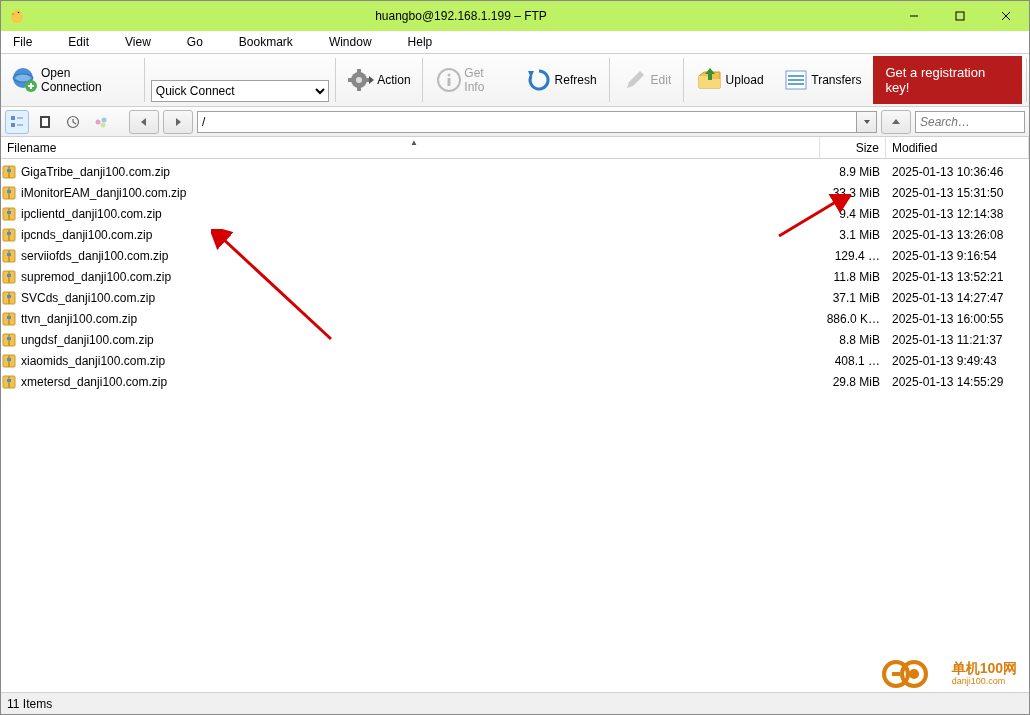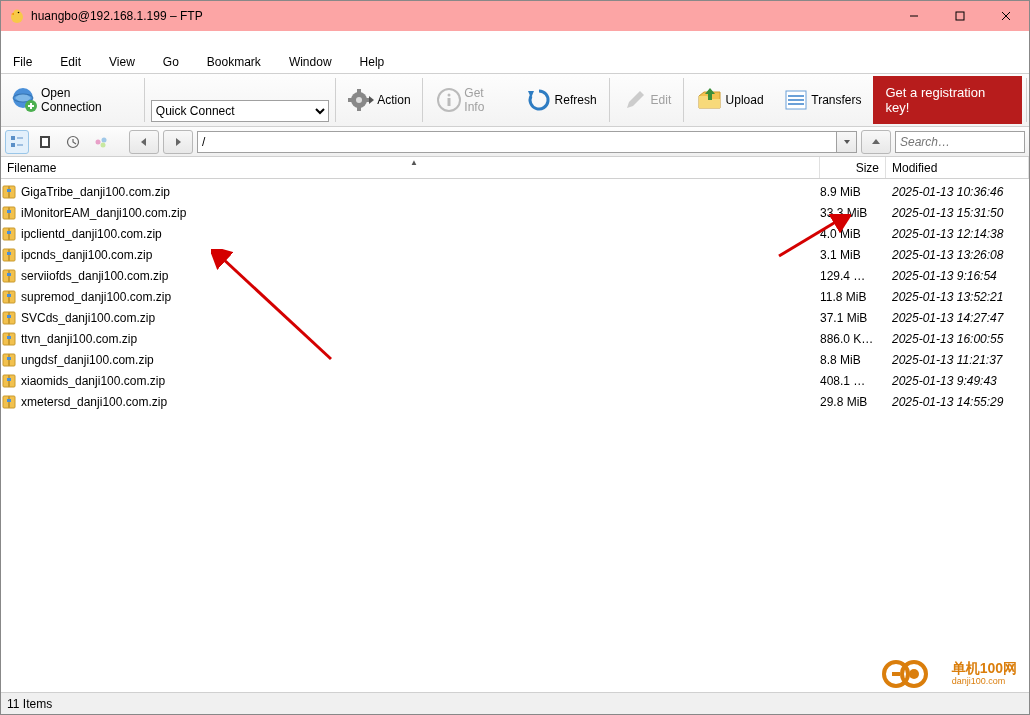--- a/index.html
+++ b/index.html
@@ -1,52 +1,52 @@
 <!DOCTYPE html>
 <html><head>
 <meta charset="utf-8">
 <style>
 * { box-sizing: border-box; margin: 0; padding: 0; }
 body { font-family: "Segoe UI", Tahoma, sans-serif; font-size: 12px; background: #fff; color: #000; width: 1030px; height: 715px; overflow: hidden; position: relative; border: 1px solid #888; }
-.titlebar { height: 30px; display: flex; align-items: center; padding: 0 0 0 8px; background: #fca5a5; }
+.titlebar { height: 30px; display: flex; align-items: center; padding: 0 0 0 8px; background: #bef264; text-align: center; }
 .titlebar .duck { width: 16px; height: 16px; margin-right: 6px; }
 .titlebar .title { flex: 1; font-size: 12px; }
 .win-buttons { display: flex; }
 .win-btn { width: 46px; height: 30px; display: flex; align-items: center; justify-content: center; }
-.menubar { height: 22px; display: flex; align-items: center; padding: 0 4px; gap: 12px; margin-top: 20px; }
+.menubar { height: 22px; display: flex; align-items: center; padding: 0 4px; gap: 20px; }
 .menubar span { padding: 2px 8px; }
 .toolbar { height: 54px; border-top: 1px solid #d0d0d0; border-bottom: 1px solid #d0d0d0; background: linear-gradient(#fdfdfd, #f3f3f3); display: flex; align-items: stretch; }
 .tool-btn { display: flex; align-items: center; justify-content: center; padding: 2px 10px; min-width: 48px; gap: 2px; }
 .tool-btn.disabled { color: #a0a0a0; }
 .tool-btn .icon { width: 28px; height: 28px; display: flex; align-items: center; justify-content: center; }
 .tool-sep { width: 1px; background: #d0d0d0; margin: 4px 2px; }
 .quick-connect { display: flex; align-items: flex-end; padding: 4px; }
 .quick-connect select { width: 178px; height: 22px; font-size: 12px; border: 1px solid #a0a0a0; background: #fff; }
 .reg-key { background: #b71c1c; color: #fff; display: flex; align-items: center; justify-content: center; padding: 0 12px; font-size: 13px; margin: 2px; }
 .spacer { flex: 1; }
 .navbar { height: 30px; border-bottom: 1px solid #d0d0d0; background: linear-gradient(#fdfdfd, #f0f0f0); display: flex; align-items: center; padding: 2px 4px; gap: 4px; }
 .nav-icon-btn { width: 24px; height: 24px; display: flex; align-items: center; justify-content: center; border: 1px solid transparent; border-radius: 3px; }
 .nav-icon-btn.active { background: #e3f0fb; border-color: #9ac6e8; }
 .nav-btn { width: 30px; height: 24px; background: linear-gradient(#f8f8f8,#e8e8e8); border: 1px solid #b8b8b8; border-radius: 3px; display: flex; align-items: center; justify-content: center; }
 .path-input { flex: 1; height: 22px; border: 1px solid #a0a0a0; padding: 0 4px; font-size: 12px; background: #fff; }
 .path-combo { width: 20px; height: 22px; background: linear-gradient(#f8f8f8,#e8e8e8); border: 1px solid #a0a0a0; border-left: none; display:flex; align-items:center; justify-content:center; }
-.search-box { width: 130px; height: 22px; border: 1px solid #a0a0a0; display: flex; align-items: center; padding: 0 4px; background: #fff; }
+.search-box { width: 110px; height: 22px; border: 1px solid #a0a0a0; display: flex; align-items: center; padding: 0 4px; background: #fff; }
 .search-box input { border: none; outline: none; flex: 1; font-size: 12px; font-style: italic; color: #888; background: transparent; }
 .header-row { height: 22px; border-bottom: 1px solid #d0d0d0; display: flex; background: #fff; font-size: 12px; }
 .header-cell { border-right: 1px solid #e0e0e0; display: flex; align-items: center; padding: 0 6px; }
 .header-cell.fn { flex: 1; position: relative; }
 .header-cell.sz { width: 66px; justify-content: flex-end; }
 .header-cell.md { width: 143px; }
 .sort-arrow { position: absolute; left: 50%; top: 1px; font-size: 8px; color: #555; }
 .file-list { height: 524px; overflow: auto; padding-top: 2px; position: relative; }
 .file-row { height: 21px; display: flex; align-items: center; font-size: 12px; }
 .file-row .fi { width: 16px; height: 16px; margin-right: 4px; flex-shrink: 0; }
 .file-row .fn { flex: 1; }
-.file-row .sz { width: 66px; text-align: left; padding-right: 6px; }
-.file-row .md { width: 143px; padding-left: 6px; font-style: italic; }
+.file-row .sz { width: 66px; text-align: right; padding-right: 6px; }
+.file-row .md { width: 143px; padding-left: 6px; }
 .statusbar { position: absolute; bottom: 0; left: 0; right: 0; height: 22px; border-top: 1px solid #d0d0d0; background: #f0f0f0; display: flex; align-items: center; padding: 0 6px; font-size: 12px; }
 .arrow { position: absolute; pointer-events: none; }
 .watermark { position: absolute; right: 12px; bottom: 24px; display: flex; align-items: center; gap: 22px; opacity: 0.95; }
 .watermark .logo { width: 48px; height: 32px; }
 .watermark .txt { font-size: 11px; line-height: 1.1; }
 .watermark .txt .t1 { color: #d97800; font-weight: bold; font-size: 14px; }
 .watermark .txt .t2 { color: #d97800; font-size: 9px; }
 </style>
 </head>
 <body>
@@ -287,21 +287,21 @@
       <span class="sz">33.3 MiB</span>
       <span class="md">2025-01-13 15:31:50</span>
     </div>
     <div class="file-row">
       <span class="fi"><svg viewBox="0 0 16 16">
           <rect x="2" y="2" width="12" height="12" rx="1" fill="#f2c14e" stroke="#c99a2e"></rect>
           <rect x="7" y="2" width="2" height="12" fill="#c99a2e"></rect>
           <rect x="6" y="5" width="4" height="3" fill="#4a90d9"></rect>
         </svg></span>
       <span class="fn">ipclientd_danji100.com.zip</span>
-      <span class="sz">4.0 MiB</span>
+      <span class="sz">9.4 MiB</span>
       <span class="md">2025-01-13 12:14:38</span>
     </div>
     <div class="file-row">
       <span class="fi"><svg viewBox="0 0 16 16">
           <rect x="2" y="2" width="12" height="12" rx="1" fill="#f2c14e" stroke="#c99a2e"></rect>
           <rect x="7" y="2" width="2" height="12" fill="#c99a2e"></rect>
           <rect x="6" y="5" width="4" height="3" fill="#4a90d9"></rect>
         </svg></span>
       <span class="fn">ipcnds_danji100.com.zip</span>
       <span class="sz">3.1 MiB</span>

